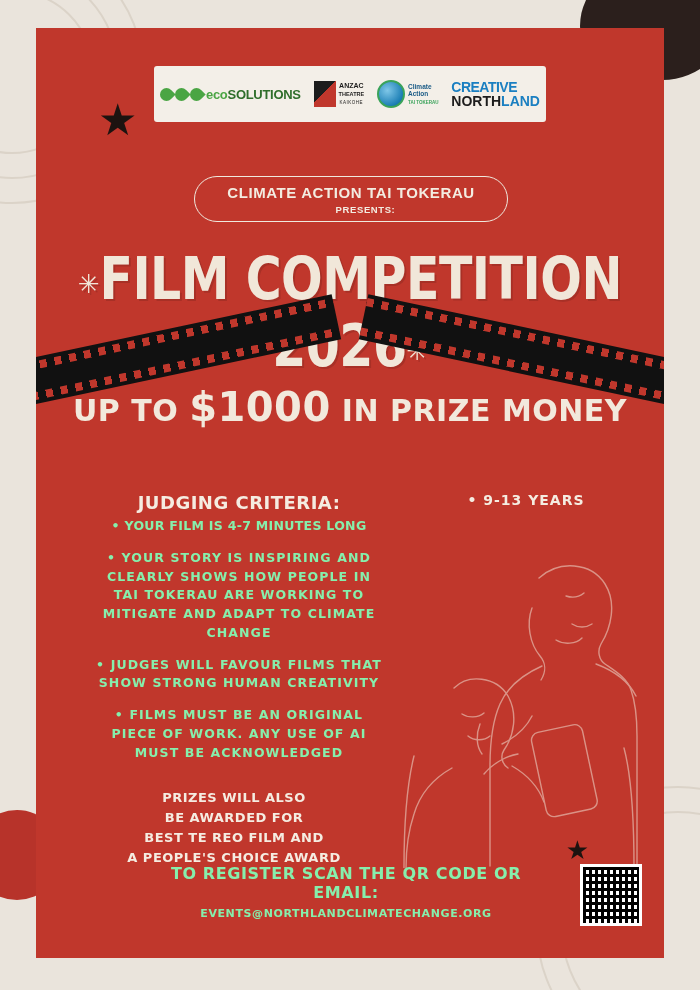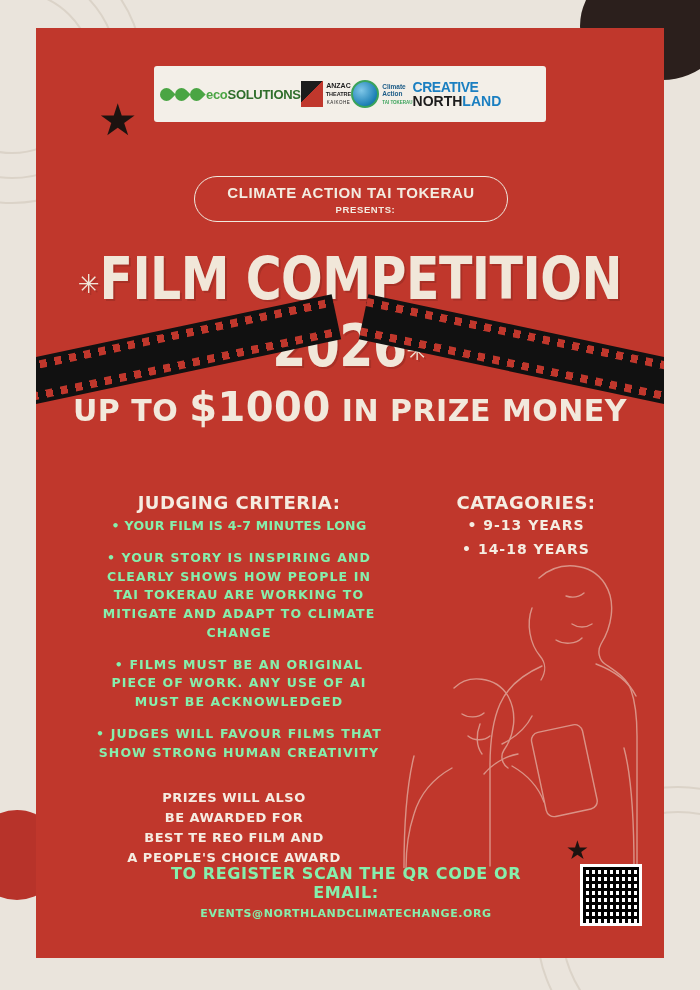--- a/index.html
+++ b/index.html
@@ -53,21 +53,21 @@
   .logo-strip {
     position: absolute;
     left: 118px;
     top: 38px;
     width: 392px;
     height: 56px;
     background: #f3efe8;
     border-radius: 3px;
     display: flex;
     align-items: center;
-    justify-content: flex-start;
+    justify-content: space-between;
     padding: 0 6px;
     box-sizing: border-box;
   }
   .logo {
     display: flex;
     align-items: center;
     gap: 3px;
   }
   .eco-leaves { display: flex; gap: 2px; }
   .leaf {
@@ -411,33 +411,31 @@
       <path d="M150 236c8-10 22-18 34-20"></path>
       <path d="M146 186c-4 10-4 22 2 30"></path>
       <path d="M70 330c0-40 2-80 10-112"></path>
       <path d="M300 330c0-50-2-90-10-120"></path>
     </svg>
 
     <div class="criteria">
       <div class="sec-head">JUDGING CRITERIA:</div>
       <div class="crit-item">• YOUR FILM IS 4-7 MINUTES LONG</div>
       <div class="crit-item wide">• YOUR STORY IS INSPIRING AND CLEARLY SHOWS HOW PEOPLE IN TAI TOKERAU ARE WORKING TO MITIGATE AND ADAPT TO CLIMATE CHANGE</div>
+      <div class="crit-item wide">• JUDGES WILL FAVOUR FILMS THAT SHOW STRONG HUMAN CREATIVITY</div>
       <div class="crit-item wide">• FILMS MUST BE AN ORIGINAL PIECE OF WORK. ANY USE OF AI MUST BE ACKNOWLEDGED</div>
-      <div class="crit-item wide">• JUDGES WILL FAVOUR FILMS THAT SHOW STRONG HUMAN CREATIVITY</div>
     </div>
 
     <div class="prizes-note" style="white-space:pre-line">PRIZES WILL ALSO
 BE AWARDED FOR
 BEST TE REO FILM AND
 A PEOPLE'S CHOICE AWARD</div>
 
     <div class="cats">
-      <div class="sec-head">CATAGORIES:</div>
       <div class="cat-item">• 9-13 YEARS</div>
-      <div class="cat-item">• 14-18 YEARS</div>
     </div>
 
     <div class="footer">
       <div class="f1">TO REGISTER SCAN THE QR CODE OR EMAIL:</div>
       <div class="f2">EVENTS@NORTHLANDCLIMATECHANGE.ORG</div>
     </div>
     <div class="qr">
       <div class="qr-inner"></div>
     </div>
 

